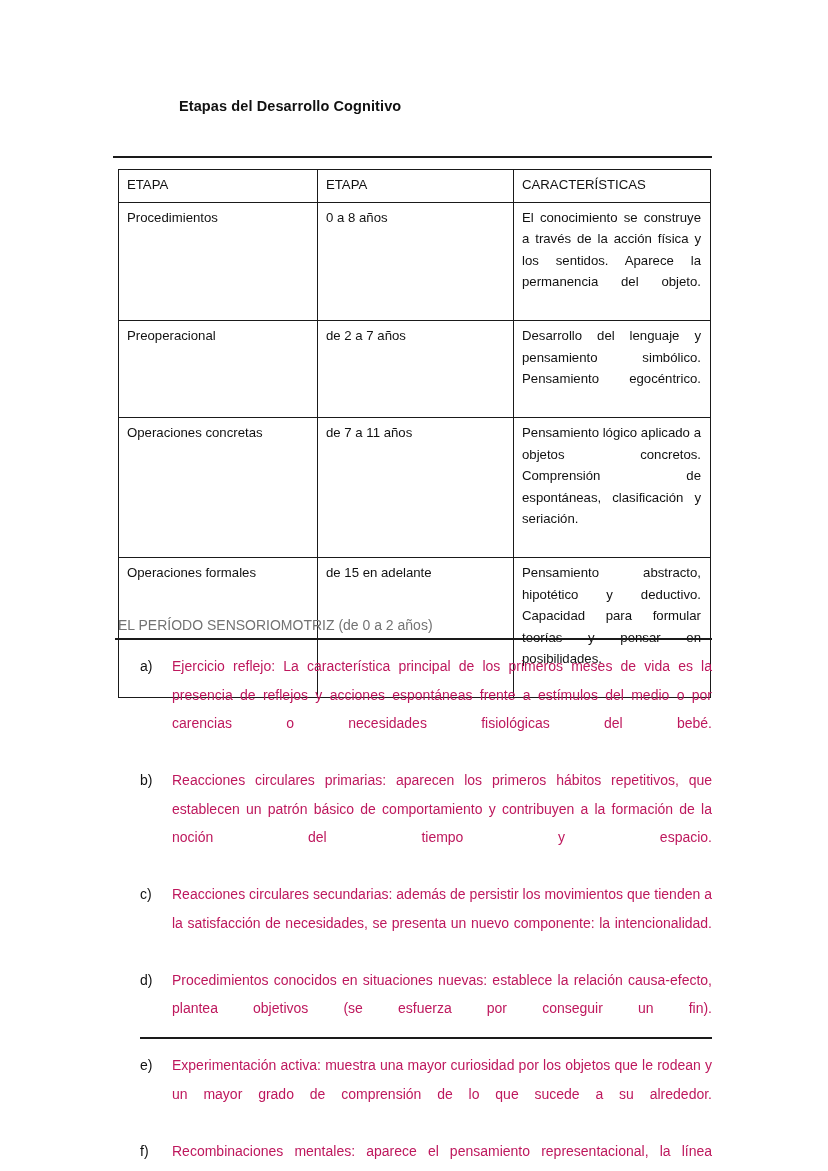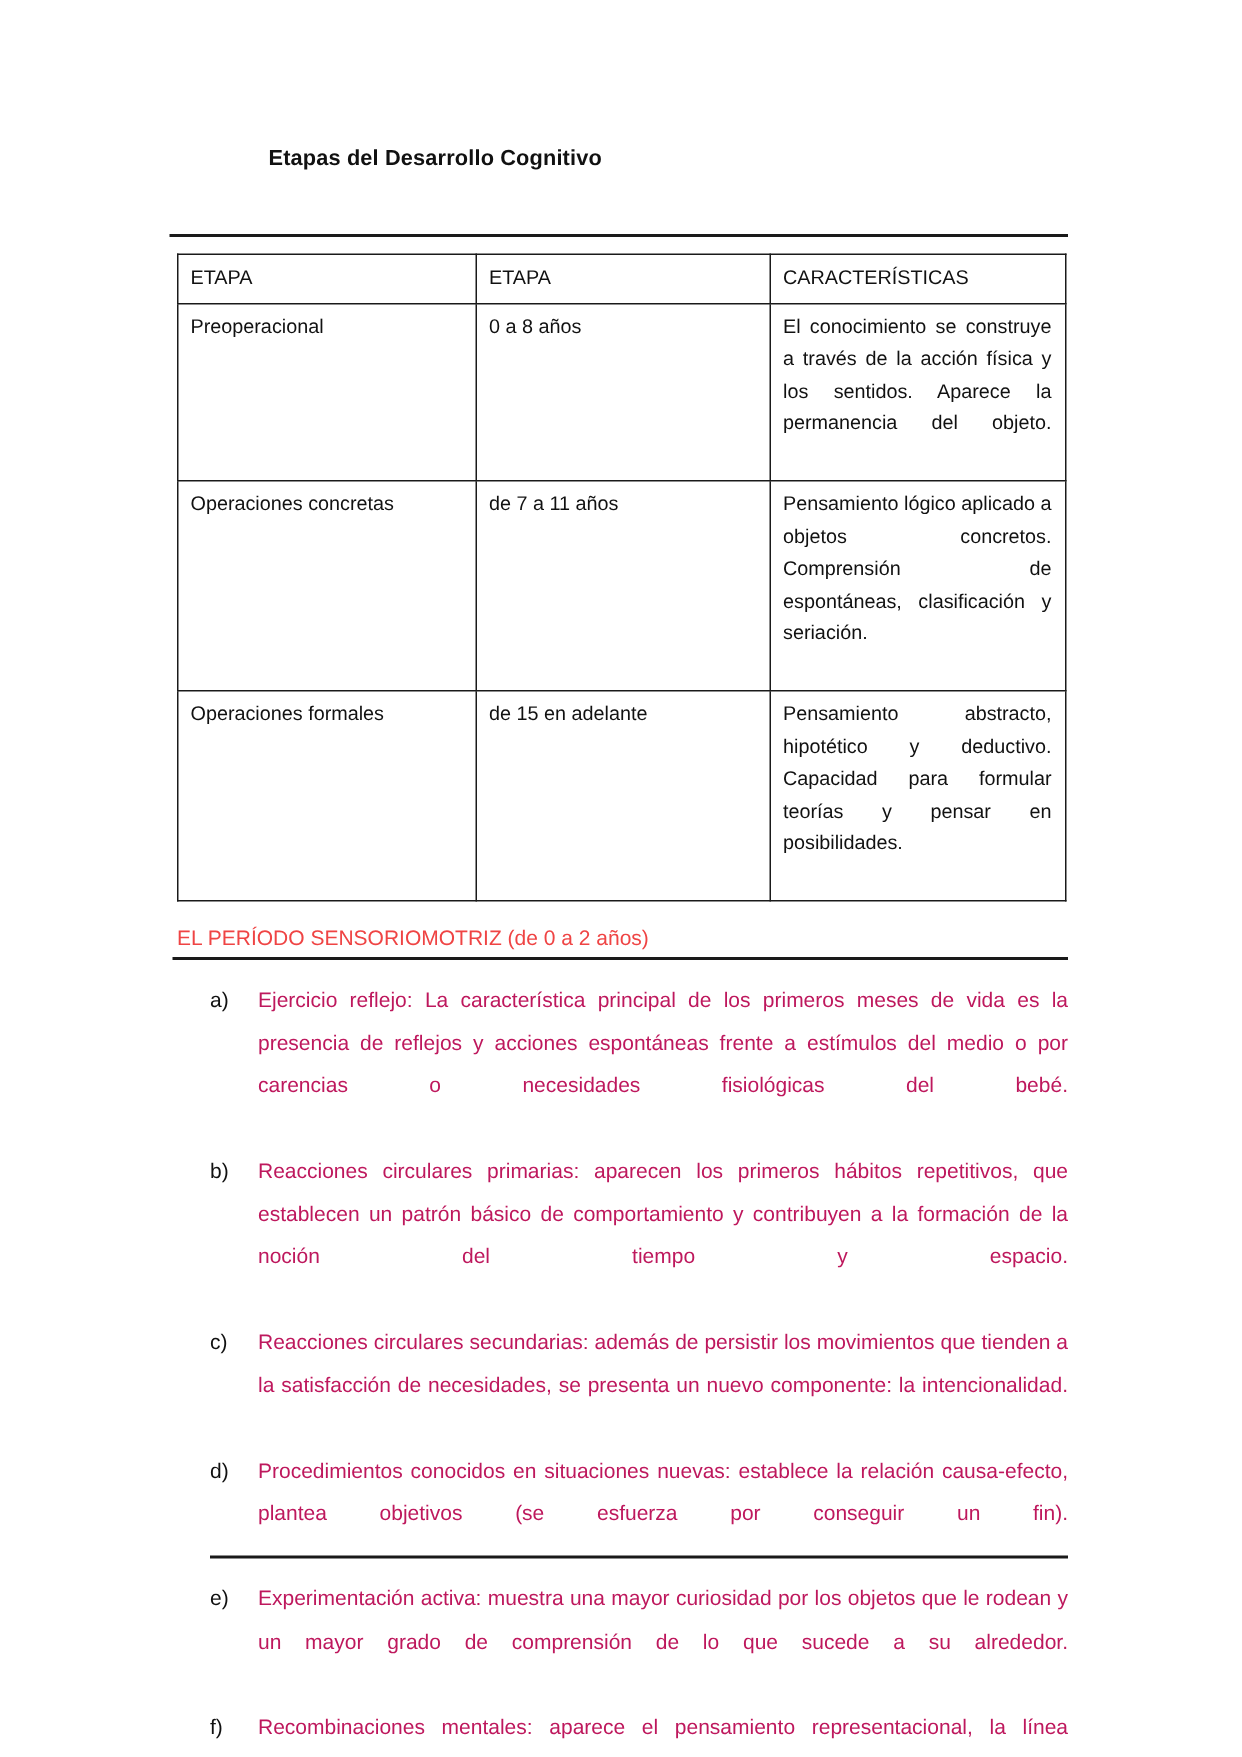--- a/index.html
+++ b/index.html
@@ -103,21 +103,21 @@
     display: inline-block;
     width: 100%;
   }
 
   
   .section-heading {
     position: absolute;
     left: 118px;
     top: 617px;
     font-size: 14px;
-    color: #ef4444;
+    color: #737373;
     white-space: nowrap;
   }
 
   
   .list {
     position: absolute;
     left: 140px;
     top: 652px;
     width: 572px;
   }
@@ -167,24 +167,31 @@
       </colgroup>
       <thead>
         <tr>
           <th>ETAPA</th>
           <th>ETAPA</th>
           <th>CARACTERÍSTICAS</th>
         </tr>
       </thead>
       <tbody>
         <tr>
+          <td>Procedimientos</td>
+          <td>0 a 8 años</td>
+          <td class="desc">
+              <span>El conocimiento se construye a través de la acción física y los sentidos. Aparece la permanencia del objeto.</span>
+            </td>
+        </tr>
+        <tr>
           <td>Preoperacional</td>
-          <td>0 a 8 años</td>
-          <td class="desc">
-              <span>El conocimiento se construye a través de la acción física y los sentidos. Aparece la permanencia del objeto.</span>
+          <td>de 2 a 7 años</td>
+          <td class="desc">
+              <span>Desarrollo del lenguaje y pensamiento simbólico. Pensamiento egocéntrico.</span>
             </td>
         </tr>
         <tr>
           <td>Operaciones concretas</td>
           <td>de 7 a 11 años</td>
           <td class="desc">
               <span>Pensamiento lógico aplicado a objetos concretos. Comprensión de espontáneas, clasificación y seriación.</span>
             </td>
         </tr>
         <tr>

